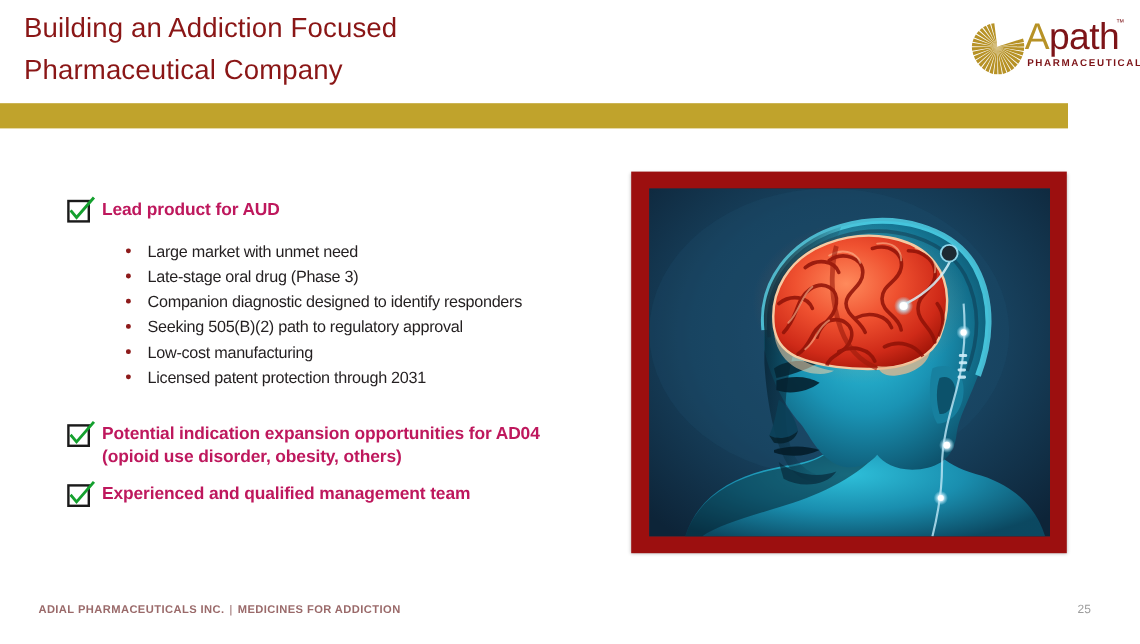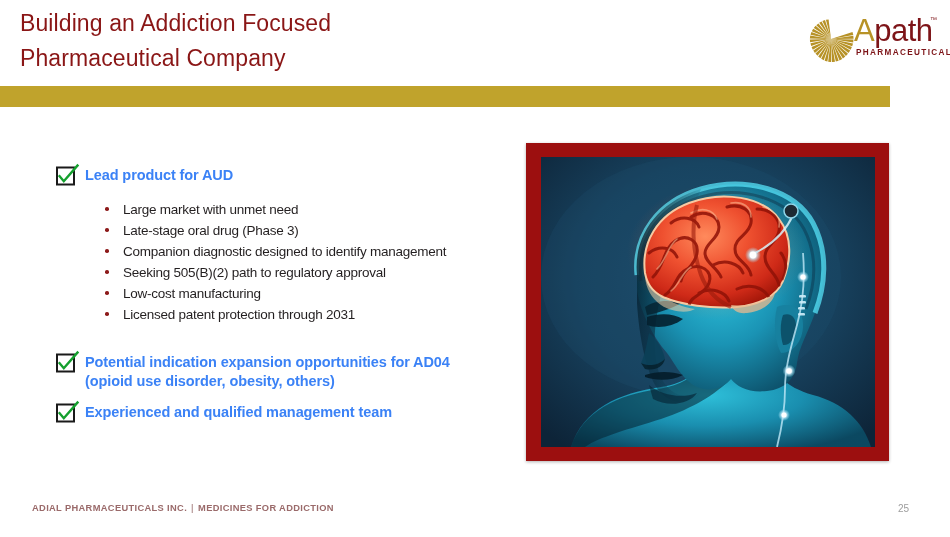--- a/index.html
+++ b/index.html
@@ -110,21 +110,21 @@
     flex: 0 0 20px;
     position: relative;
     margin-right: 9px;
     margin-top: 1px;
   }
   .checkbox svg { display: block; overflow: visible; }
   .check-label {
     font-size: 14.5px;
     line-height: 19px;
     font-weight: bold;
-    color: #3b82f6;
+    color: #be185d;
     letter-spacing: -0.1px;
     white-space: pre-line;
     padding-top: 1px;
   }
 
   #row-lead   { left: 56px; top: 45px; }
   #row-expand { left: 56px; top: 232px; width: 470px; }
   #row-team   { left: 56px; top: 282px; }
 
   
@@ -256,21 +256,21 @@
         <rect x="1" y="1.5" width="17" height="17" fill="#ffffff" stroke="#1a1a1a" stroke-width="2"></rect>
         <path d="M3.6 10.2 L7.8 15.2 L21.5 -0.5" fill="none" stroke="#14a02e" stroke-width="2.4" stroke-linecap="square"></path>
       </svg>
     </span>
     <span class="check-label">Lead product for AUD</span>
   </div>
 
   <ul id="bullet-list">
     <li><span class="dot"></span><span>Large market with unmet need</span></li>
     <li><span class="dot"></span><span>Late-stage oral drug (Phase 3)</span></li>
-    <li><span class="dot"></span><span>Companion diagnostic designed to identify management</span></li>
+    <li><span class="dot"></span><span>Companion diagnostic designed to identify responders</span></li>
     <li><span class="dot"></span><span>Seeking 505(B)(2) path to regulatory approval</span></li>
     <li><span class="dot"></span><span>Low-cost manufacturing</span></li>
     <li><span class="dot"></span><span>Licensed patent protection through 2031</span></li>
   </ul>
 
   <div class="check-row" id="row-expand">
     <span class="checkbox">
       <svg viewBox="0 0 20 20" width="20" height="20" aria-hidden="true">
         <rect x="1" y="1.5" width="17" height="17" fill="#ffffff" stroke="#1a1a1a" stroke-width="2"></rect>
         <path d="M3.6 10.2 L7.8 15.2 L21.5 -0.5" fill="none" stroke="#14a02e" stroke-width="2.4" stroke-linecap="square"></path>

